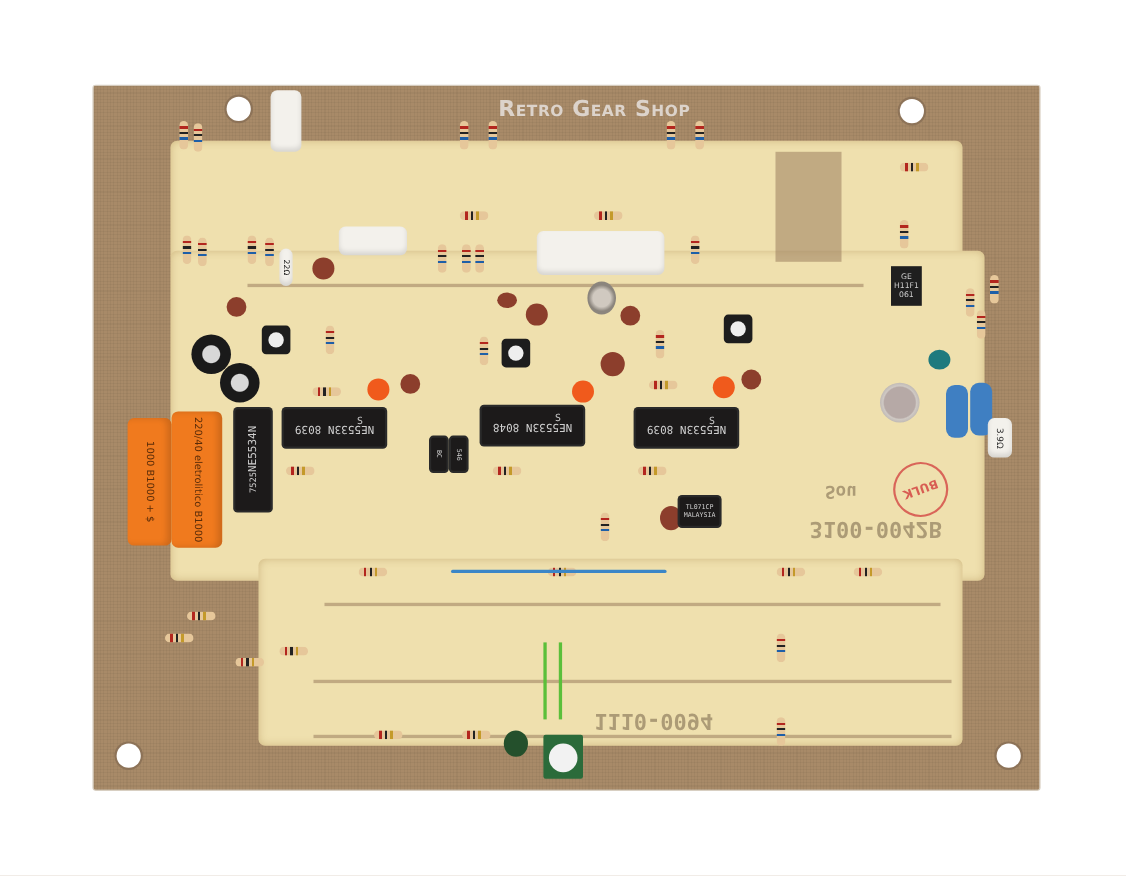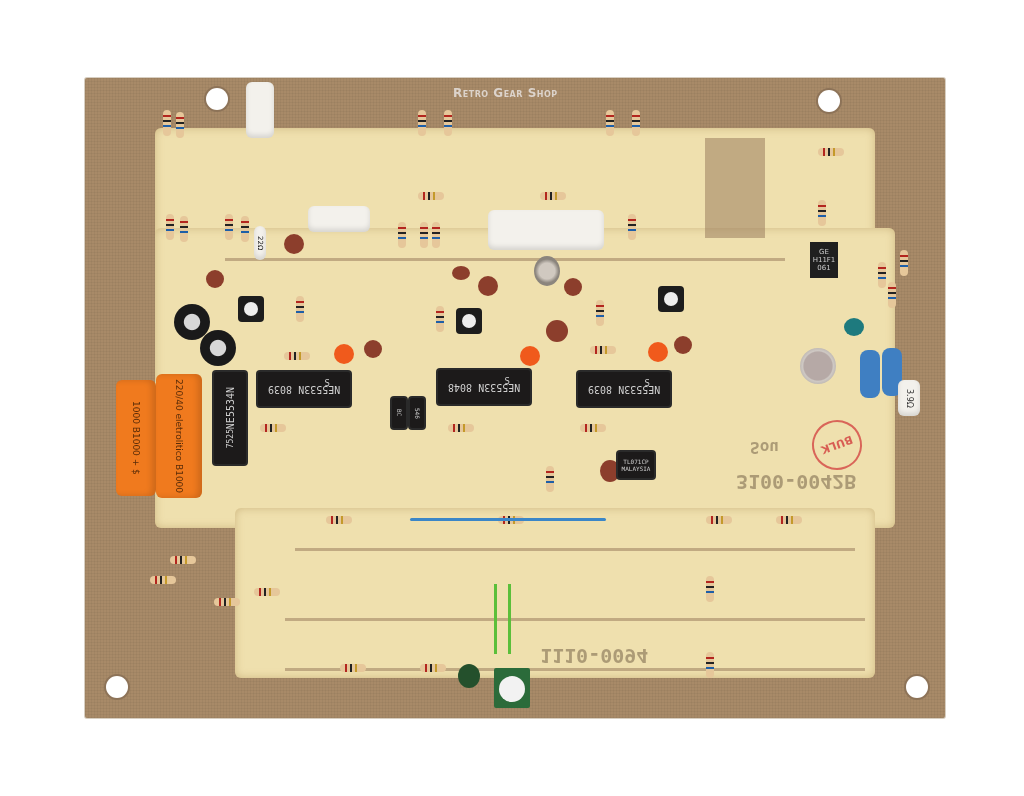--- a/index.html
+++ b/index.html
@@ -3,21 +3,21 @@
 <meta charset="utf-8">
 <style>
   html,body{margin:0;padding:0;background:#ffffff;}
   body{width:1024px;height:796px;position:relative;overflow:hidden;font-family:"DejaVu Sans",sans-serif;}
   .board{position:absolute;left:85px;top:78px;width:860px;height:640px;background:#a88a68;border-radius:2px;
     background-image:repeating-linear-gradient(0deg,rgba(0,0,0,0.04) 0 1px,transparent 1px 3px),repeating-linear-gradient(90deg,rgba(0,0,0,0.04) 0 1px,transparent 1px 3px);
     box-shadow:0 0 0 1px #d8cfc2;}
   .copper{position:absolute;background:#efe0ae;border-radius:6px;box-shadow:inset 0 0 8px rgba(150,110,50,0.35);}
   .trace{position:absolute;background:#9a7e5e;opacity:.55;}
   .hole{position:absolute;width:22px;height:22px;border-radius:50%;background:#fff;box-shadow:0 0 0 2px #8d7358;}
-  .watermark{position:absolute;left:453px;top:86px;color:#dcd3cb;font-weight:bold;font-size:12px;letter-spacing:.5px;font-variant:small-caps;}
+  .watermark{position:absolute;left:453px;top:86px;color:#dcd3cb;font-weight:bold;font-size:20px;letter-spacing:.5px;font-variant:small-caps;}
   .ic{position:absolute;background:#1c1a1a;border-radius:2px;color:#cfcfcf;font-size:10px;display:flex;align-items:center;justify-content:center;font-family:"DejaVu Sans Mono",monospace;box-shadow:0 0 0 2px #2a2a2a;}
   .ic .s{position:absolute;right:20px;top:6px;font-size:9px;}
   .ic .txt{transform:rotate(180deg);}
   .cap-orange{position:absolute;background:#f07a1e;border-radius:6px;color:#5a2c08;font-size:9px;writing-mode:vertical-rl;display:flex;align-items:center;justify-content:center;box-shadow:inset -4px 0 6px rgba(0,0,0,.15);}
   .cap-round{position:absolute;border-radius:50%;}
   .res{position:absolute;width:8px;height:26px;border-radius:4px;background:#e6c79a;
     background-image:linear-gradient(180deg,transparent 5px,#b3261e 5px 7px,transparent 7px 10px,#222 10px 12px,transparent 12px 15px,#1e5fa8 15px 17px,transparent 17px);}
   .resh{position:absolute;width:26px;height:8px;border-radius:4px;background:#e6c79a;
     background-image:linear-gradient(90deg,transparent 5px,#b3261e 5px 7px,transparent 7px 10px,#222 10px 12px,transparent 12px 15px,#c49a2a 15px 17px,transparent 17px);}
   .white-block{position:absolute;background:#f3f1ec;border-radius:6px;box-shadow:inset 0 -3px 5px rgba(0,0,0,.12);}

